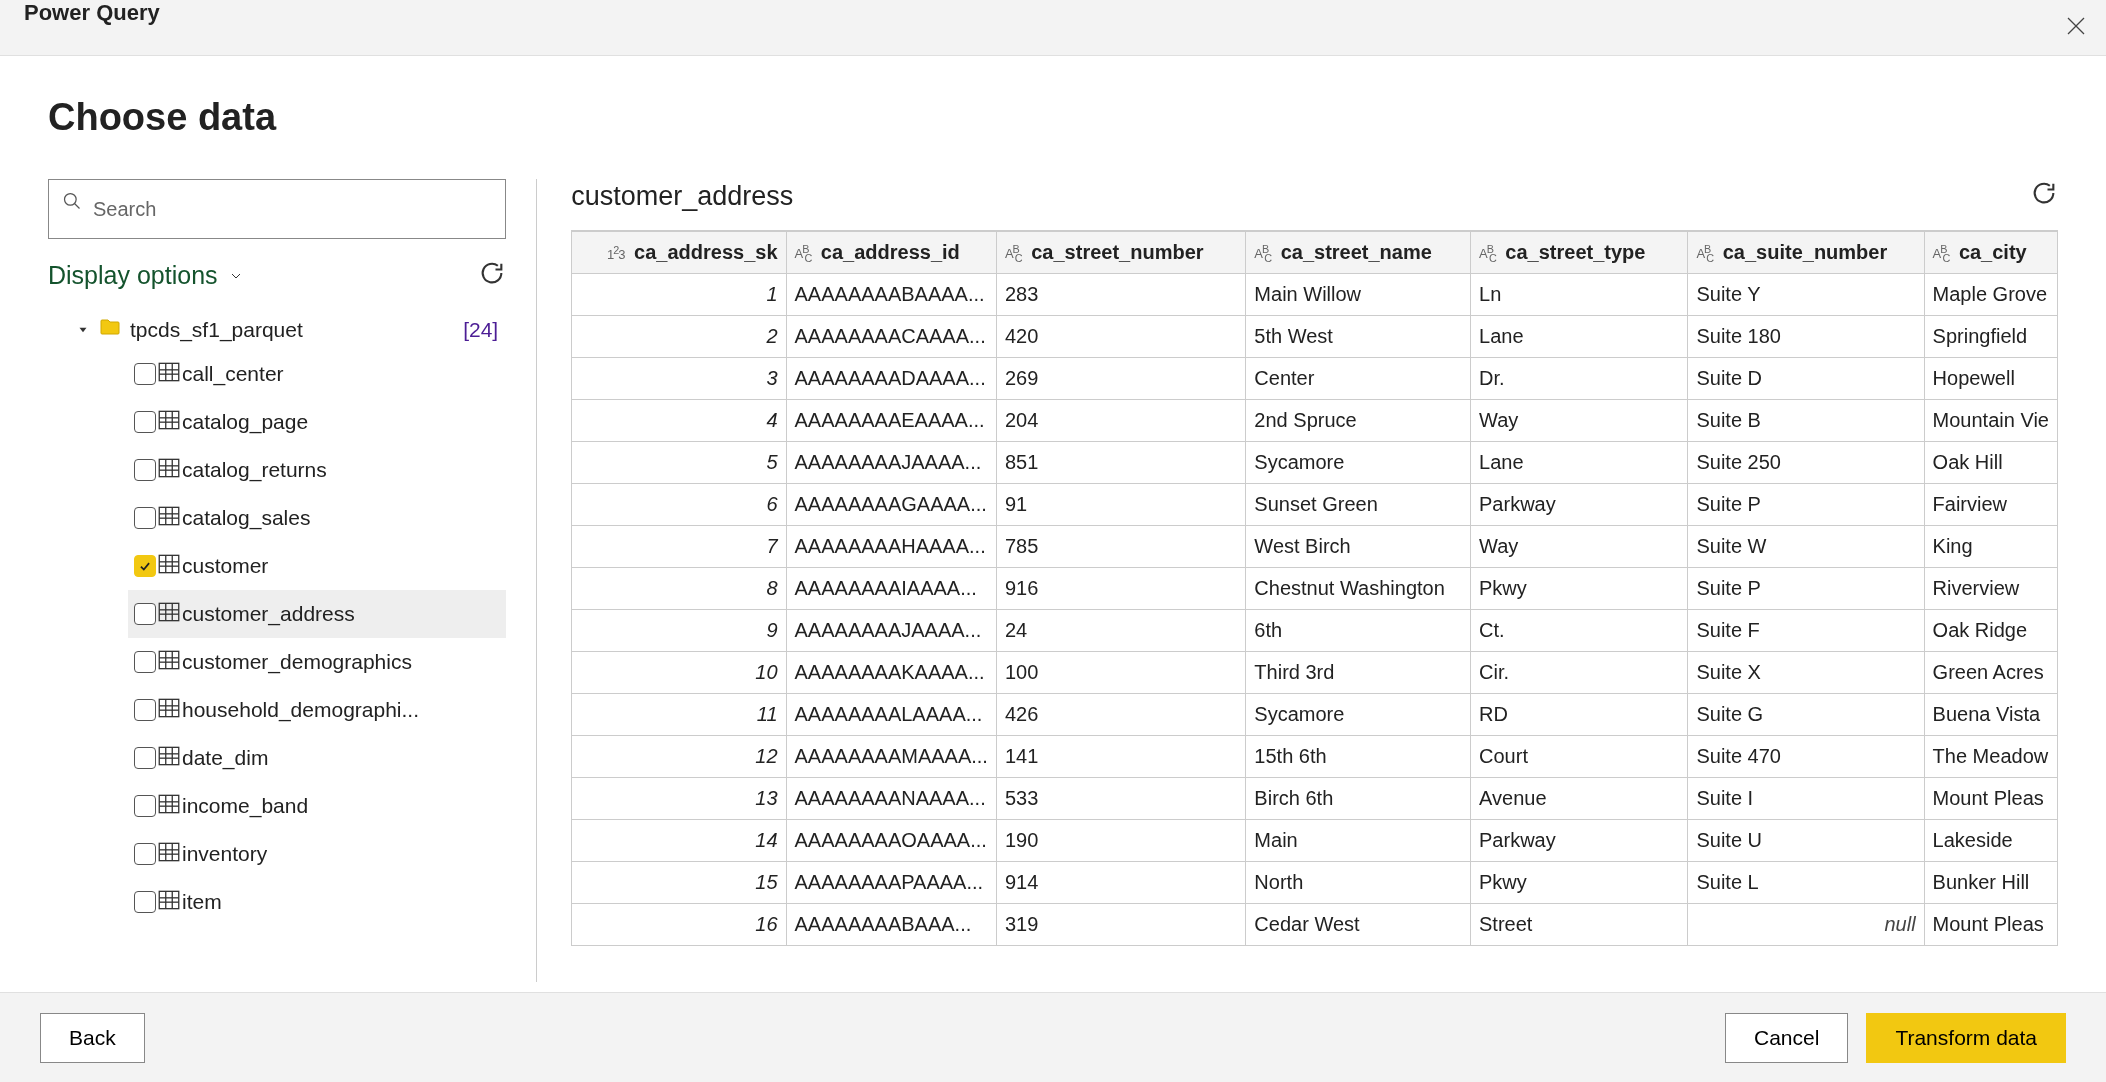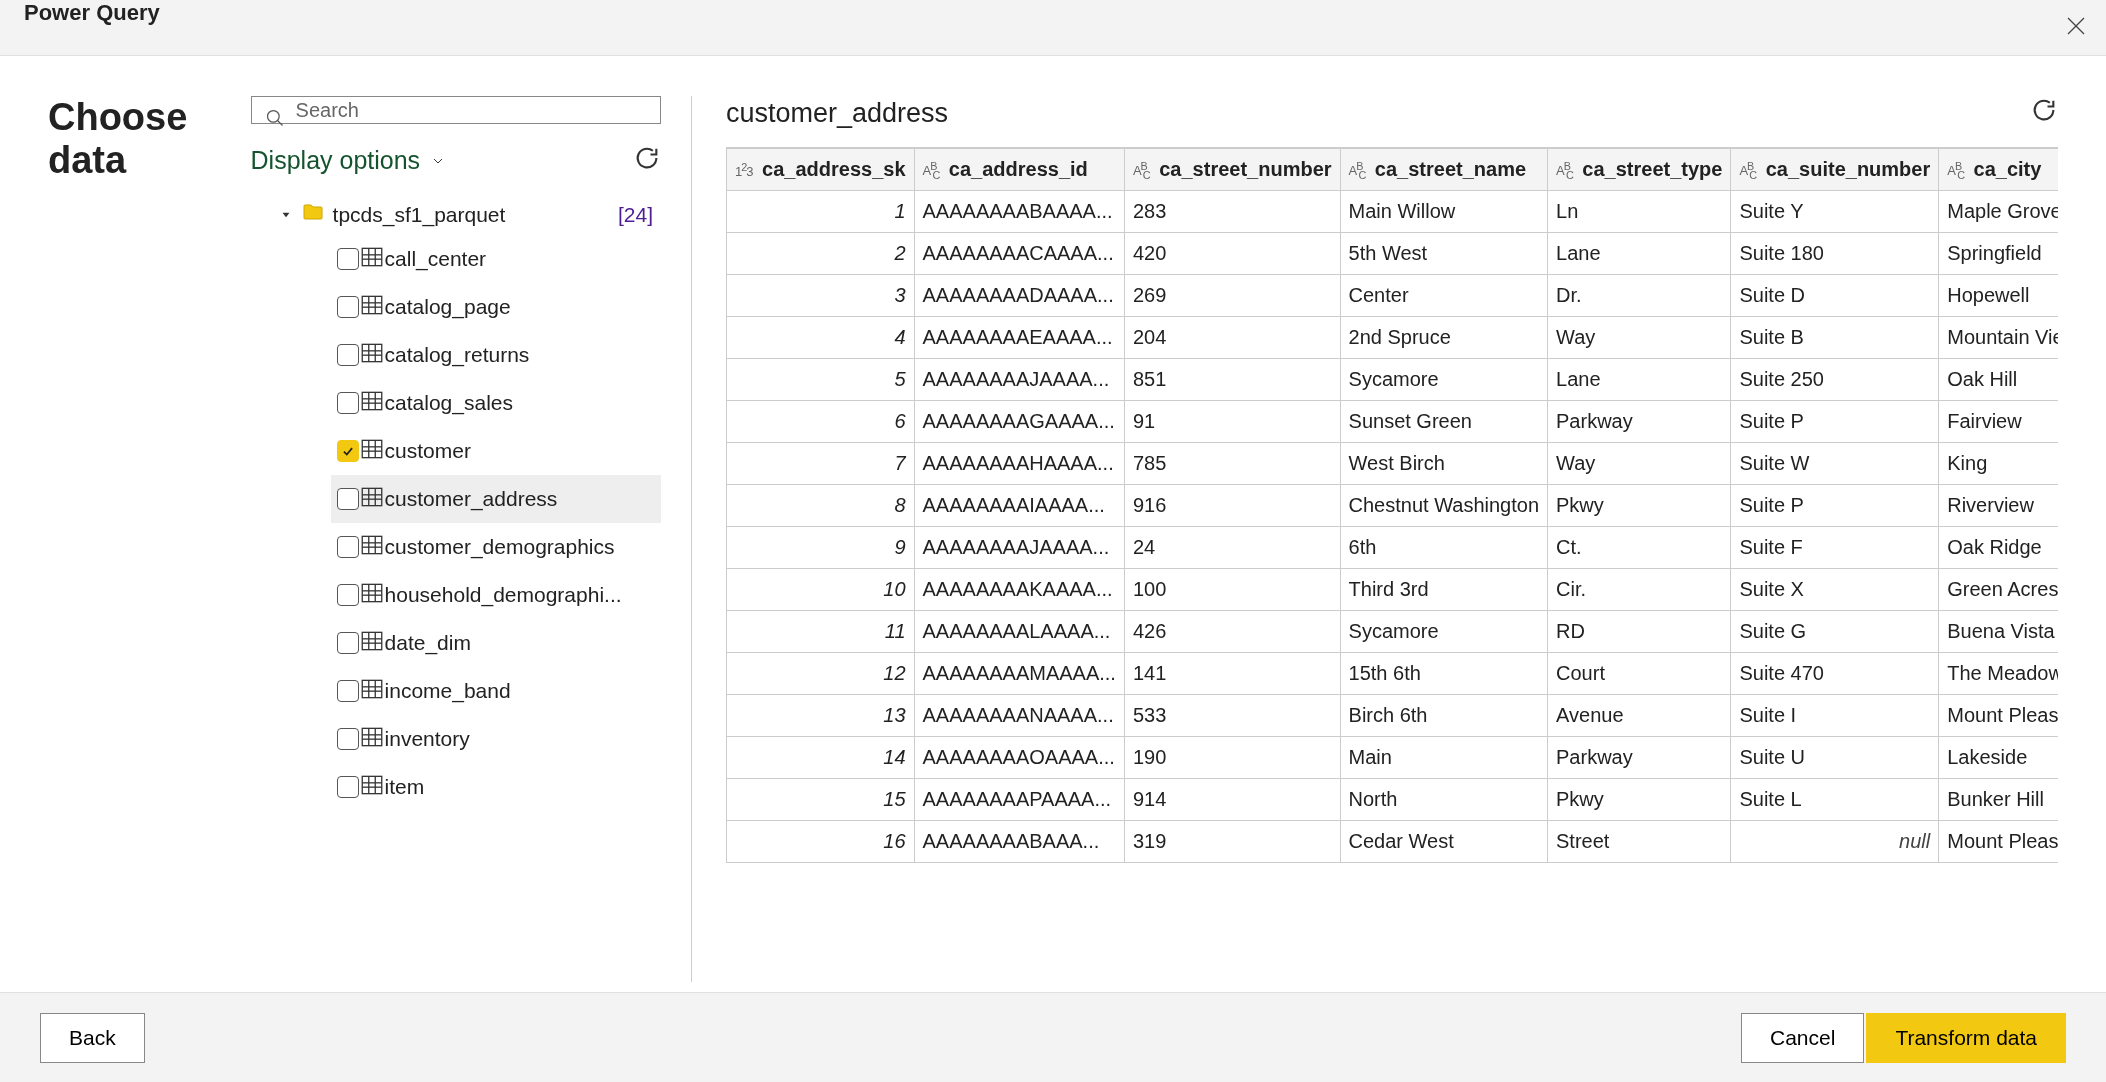--- a/index.html
+++ b/index.html
@@ -5,29 +5,29 @@
   * { box-sizing: border-box; margin: 0; padding: 0; }
   html, body { width: 100%; height: 100%; font-family: "Segoe UI", Arial, sans-serif; background: #fff; }
   body { display: flex; flex-direction: column; height: 1082px; width: 2106px; overflow: hidden; transform-origin: top left; }
 
   
   .titlebar { height: 56px; background: #f3f3f3; border-bottom: 1px solid #e0e0e0; display: flex; align-items: flex-start; padding: 0 24px; font-weight: 700; font-size: 22px; color: #222; position: relative;}
   .titlebar .close { position: absolute; right: 18px; top: 14px; font-size: 26px; color: #555; cursor: pointer; font-weight: 300;}
   .close svg { width: 24px; height: 24px; stroke: #444; stroke-width: 1.2; }
 
   
-  .content { flex: 1 1 auto; display: flex; padding: 40px 48px 10px 48px; overflow: hidden;}
+  .content { flex: 1 1 auto; display: flex; flex-direction: column; padding: 40px 48px 10px 48px; overflow: hidden;}
   .page-title { font-size: 38px; font-weight: 700; color: #222; margin-bottom: 40px;}
 
   .main-row { display: flex; flex: 1 1 auto; overflow: hidden;}
 
   
   .sidebar { width: 495px; border-right: 1px solid #ccc; padding-right: 30px; display: flex; flex-direction: column; overflow: hidden;}
   .search-wrap { position: relative; margin-bottom: 20px;}
-  .search-wrap input { width: 100%; height: 28px; border: 1px solid #888; font-size: 20px; padding: 0 12px 0 44px; color: #333;}
+  .search-wrap input { width: 100%; height: 60px; border: 1px solid #888; font-size: 20px; padding: 0 12px 0 44px; color: #333;}
   .search-wrap input::placeholder { color: #666;}
   .search-icon { position: absolute; left: 14px; top: 12px; width: 20px; height: 20px; }
   .search-icon svg { width: 20px; height: 20px; stroke: #555; stroke-width: 1.5; fill:none;}
 
   .display-options-row { display: flex; align-items: center; justify-content: space-between; margin-bottom: 18px;}
   .display-options { display: flex; align-items: center; gap: 10px; font-size: 25px; color: #14532d; cursor: pointer;}
   .chev-down svg { width: 16px; height: 16px; stroke: #333; stroke-width: 1.5; fill:none;}
   .refresh-btn { cursor: pointer;}
   .refresh-btn svg { width: 28px; height: 28px; stroke: #333; stroke-width: 1.8; fill:none;}
 
@@ -53,21 +53,21 @@
   .table-wrap { flex: 1 1 auto; overflow: hidden; border-top: 1px solid #ccc;}
   table { border-collapse: collapse; table-layout: fixed; font-size: 20px; color: #222;}
   th, td { border: 1px solid #ccc; height: 42px; padding: 0 8px; white-space: nowrap; overflow: hidden; text-overflow: ellipsis;}
   thead th { background: #f4f4f4; font-weight: 600; text-align: left;}
   thead th.num { text-align: right; }
   td.num { text-align: right; font-style: italic;}
   .type-icon { display: inline-block; font-size: 13px; color: #666; margin-right: 4px; font-weight: 400; letter-spacing: -1px;}
   .null { font-style: italic; color: #444; text-align: right;}
 
   
-  .footer { height: 90px; background: #f3f3f3; border-top: 1px solid #e0e0e0; display: flex; align-items: center; padding: 0 40px; gap: 2px;}
+  .footer { height: 90px; background: #f3f3f3; border-top: 1px solid #e0e0e0; display: flex; align-items: center; padding: 0 40px; gap: 18px;}
   .footer .spacer { flex: 1 1 auto;}
   .btn { height: 50px; padding: 0 28px; font-size: 21px; border: 1px solid #888; background: #fff; cursor: pointer; display: inline-flex; align-items: center; justify-content: center;}
   .btn.primary { background: #f2c811; border-color: #f2c811; font-weight: 400;}
 </style>
 </head>
 <body>
 
 <div class="titlebar">
   <span>Power Query</span>
   <span class="close">

